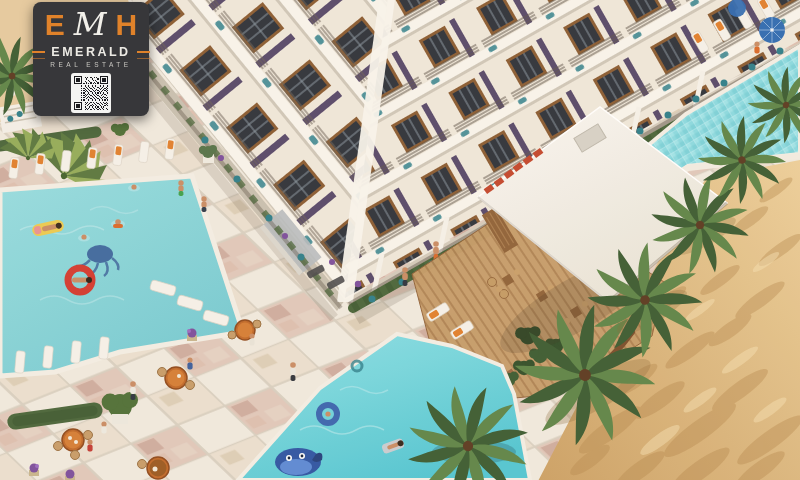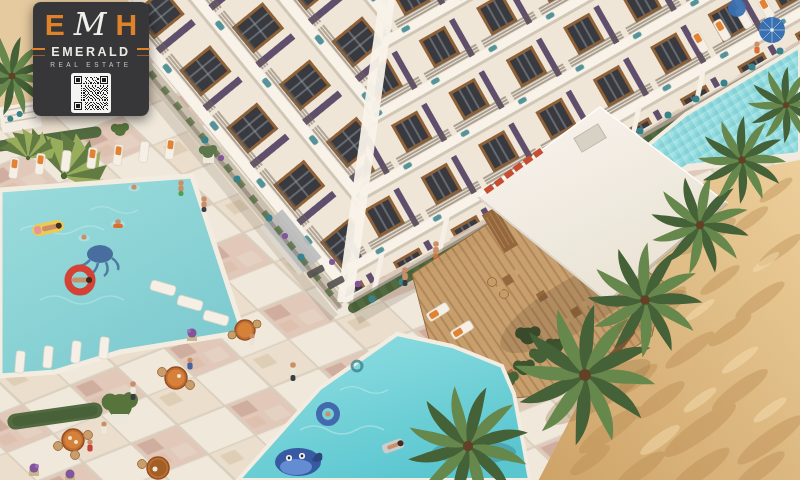--- a/index.html
+++ b/index.html
@@ -5,21 +5,21 @@
   html,body{margin:0;padding:0;background:#222;}
   .stage{position:relative;width:800px;height:480px;overflow:hidden;font-family:"Liberation Sans",sans-serif;background:#EDE6DB;}
   .stage svg.scene{position:absolute;left:0;top:0;display:block;}
   
   .badge{position:absolute;left:33px;top:2px;width:116px;height:114px;background:var(--badge-bg,#37373A);
          border-radius:8px;box-shadow:0 4px 12px rgba(0,0,0,.5);display:flex;flex-direction:column;
          align-items:center;padding-top:6px;box-sizing:border-box;}
   .monogram{display:flex;align-items:flex-end;gap:9px;height:32px;}
   .monogram span{font-size:30px;font-weight:800;line-height:1;color:var(--brand-orange,#E0822A);letter-spacing:0;}
   .monogram span.m{color:var(--brand-white,#F2F0EA);font-family:"DejaVu Serif",serif;font-weight:400;font-style:italic;font-size:32px;}
-  .nameRow{display:flex;align-items:center;gap:6px;margin-top:5px;}
+  .nameRow{display:flex;align-items:flex-end;gap:6px;margin-top:5px;}
   .nameRow .dash{width:13px;height:5px;border-top:2px solid var(--brand-orange,#E0822A);border-bottom:1px solid rgba(224,130,42,.55);}
   .nameRow .brand{font-size:12.5px;font-weight:700;letter-spacing:2.5px;color:#ECEAE4;}
   .subTitle{font-size:6.5px;letter-spacing:3.5px;color:#C9C7C2;margin-top:2px;}
   .qr{width:40px;height:40px;background:#F4F4F2;border-radius:3px;padding:3px;box-sizing:border-box;margin-top:5px;}
   .qr svg{display:block;width:100%;height:100%;}
 </style>
 </head>
 <body>
 
 <div class="stage">

